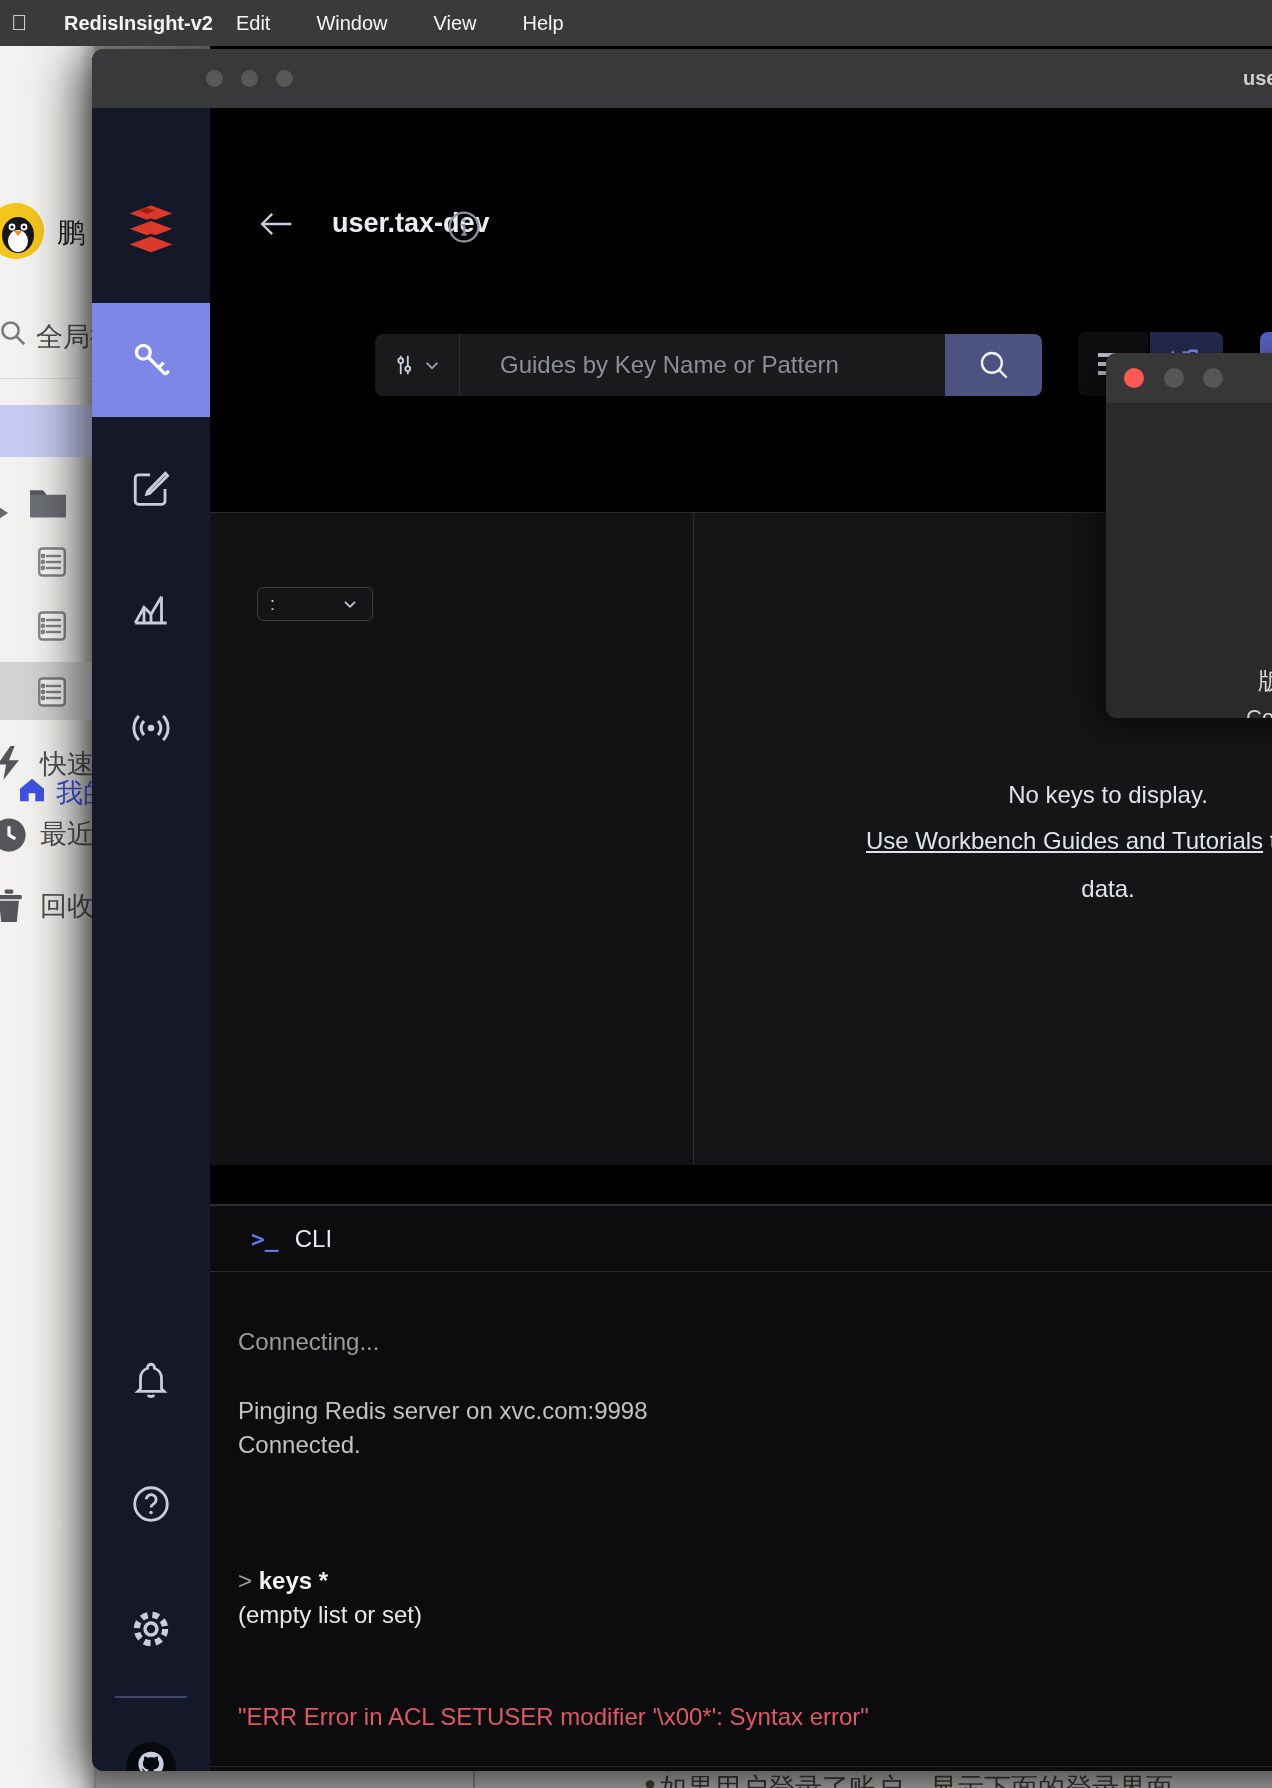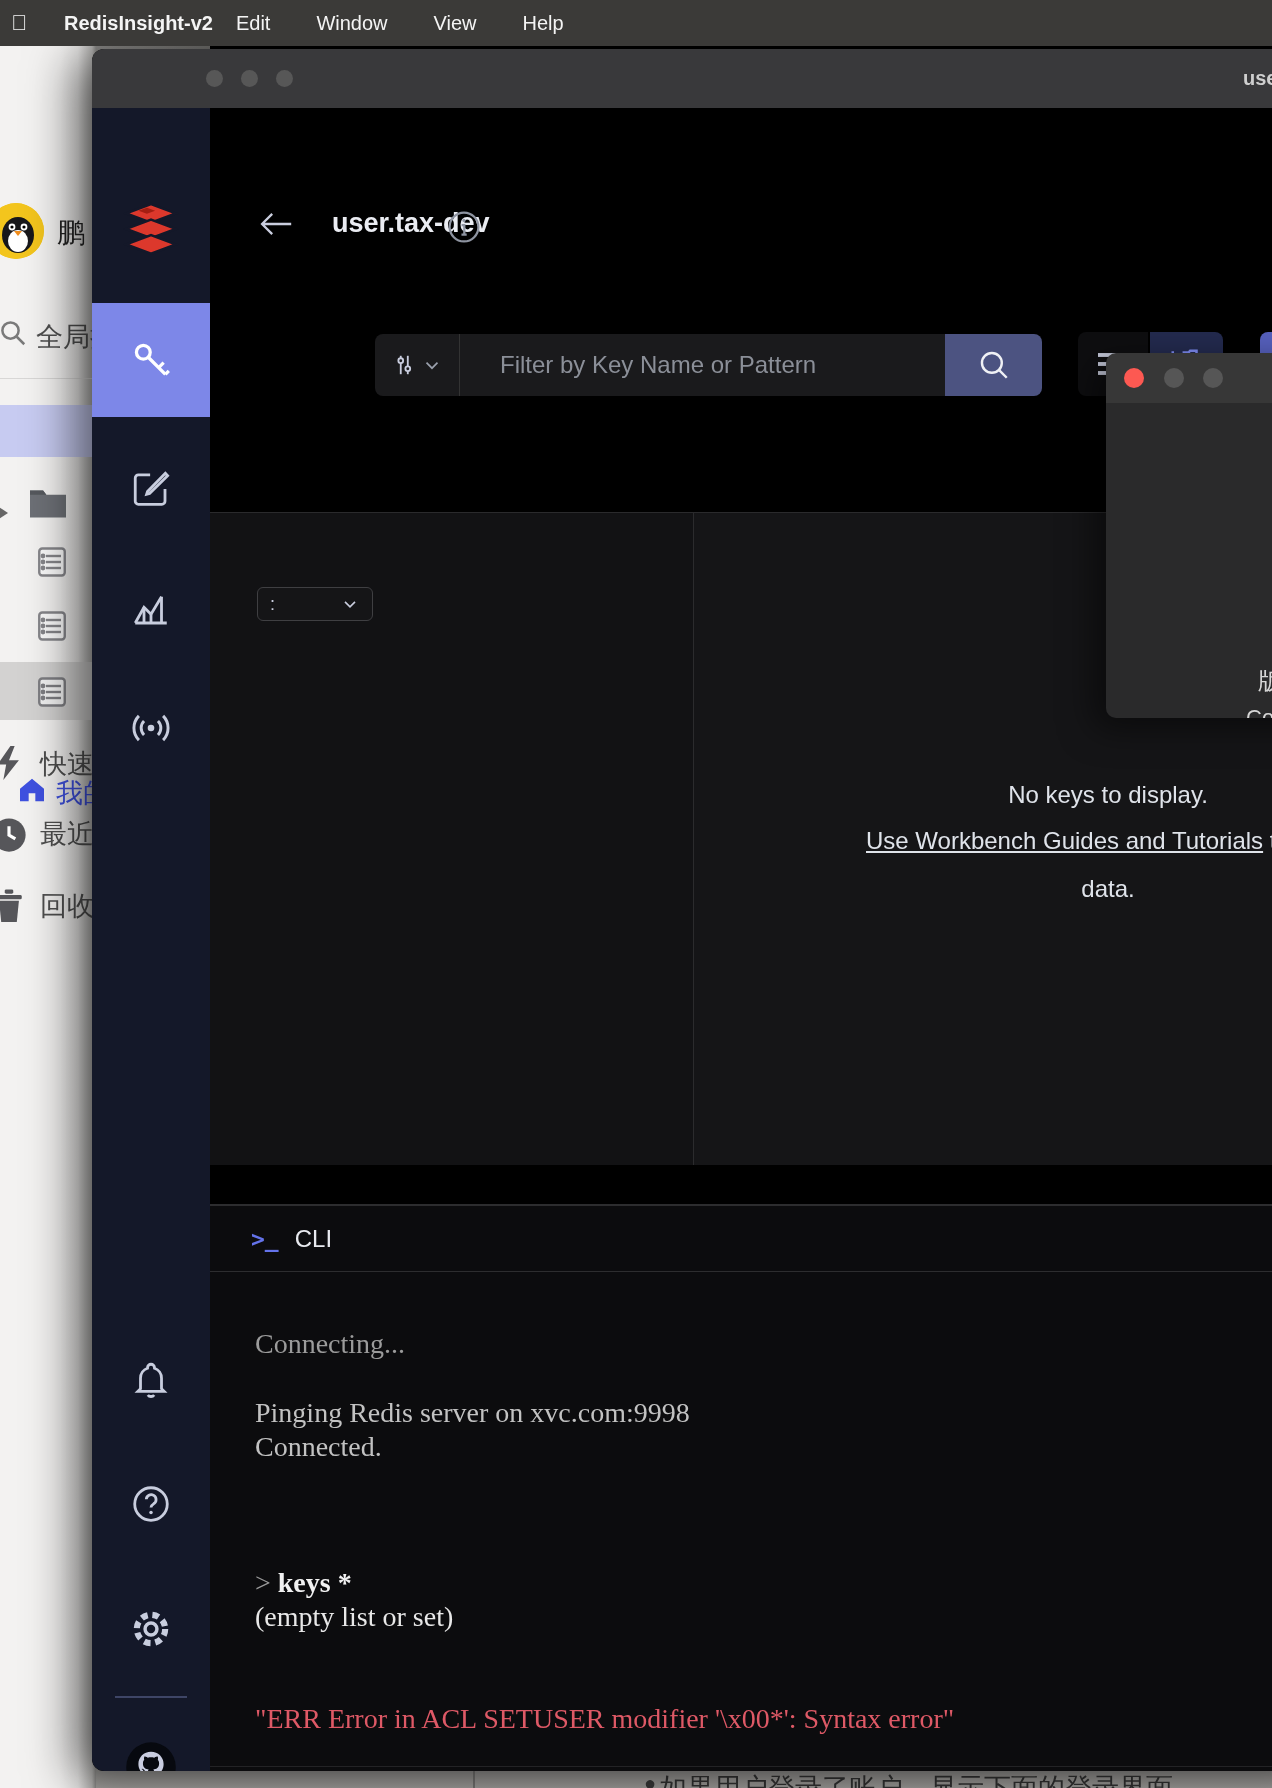--- a/index.html
+++ b/index.html
@@ -97,21 +97,21 @@
   .empty-line2 { left:172px; top:314px; white-space:nowrap; }
   .empty-link { text-decoration:underline; }
   .empty-line3 { left:0; top:362px; width:828px; text-align:center; }
 
   
   .cli-topline { left:0; top:1096px; width:1122px; height:2px; background:#2d2d2f; }
   .cli-panel { left:0; top:1098px; width:1122px; height:560px; background:#0c0c0e; }
   .cli-header { left:0; top:0; width:1122px; height:66px; border-bottom:1px solid #2d2d2f; display:flex; align-items:center; }
   .cli-prompt-ic { margin-left:41px; font-family:"DejaVu Sans Mono",monospace; font-weight:bold; font-size:23px; color:#6473ea; }
   .cli-title { margin-left:16px; font-size:24px; color:#e8eaef; }
-  .cli-line { left:45px; font-family:Liberation Serif, serif; font-size:28px; color:#c2c2c2; white-space:pre; }
+  .cli-line { left:28px; font-family:Liberation Sans, sans-serif; font-size:24px; color:#c2c2c2; white-space:pre; }
   .cli-line .p { color:#9b9b9b; }
   .cli-line .cmd { color:#f2f2f2; font-weight:bold;text-align:right; }
   .dim { color:#9b9b9b; }
   .bright { color:#e8e8e8; }
   .err { color:#de5966; }
 
   
   .tabbar-line { left:0; top:1658px; width:1122px; height:1px; background:#232325; }
   .tabbar { left:0; top:1659px; width:1122px; height:52px; background:#0b0b0d; display:flex; align-items:center; }
 
@@ -354,21 +354,21 @@
           <svg width="26" height="26" viewBox="0 0 24 24" fill="none" stroke="#c9cdde" stroke-width="1.7">
             <line x1="9" y1="3.5" x2="9" y2="20.5"></line>
               <circle cx="9" cy="8" r="2.2" fill="#1a1a1c"></circle>
             <line x1="15.5" y1="3.5" x2="15.5" y2="20.5"></line>
               <circle cx="15.5" cy="15.5" r="2.2" fill="#1a1a1c"></circle>
           </svg>
           <svg width="22" height="22" viewBox="0 0 24 24" fill="none" stroke="#9aa0ac" stroke-width="1.8">
             <path d="M6 9.5 l6 6 6-6"></path>
           </svg>
         </span>
-        <span class="fplaceholder">Filter by Key Name or Pattern</span>
+        <span class="fplaceholder">Guides by Key Name or Pattern</span>
       </div>
       <div class="abs search-btn">
         <svg width="34" height="34" viewBox="0 0 24 24" fill="none" stroke="#f0f1f5" stroke-width="1.7">
           <circle cx="10.5" cy="10.5" r="7"></circle>
             <line x1="15.8" y1="15.8" x2="21" y2="21"></line>
         </svg>
       </div>
       <div class="abs view-list">
         <svg width="36" height="30" viewBox="0 0 24 20" stroke="#c9cdde" stroke-width="2.6">
           <line x1="2" y1="4" x2="22" y2="4"></line>

